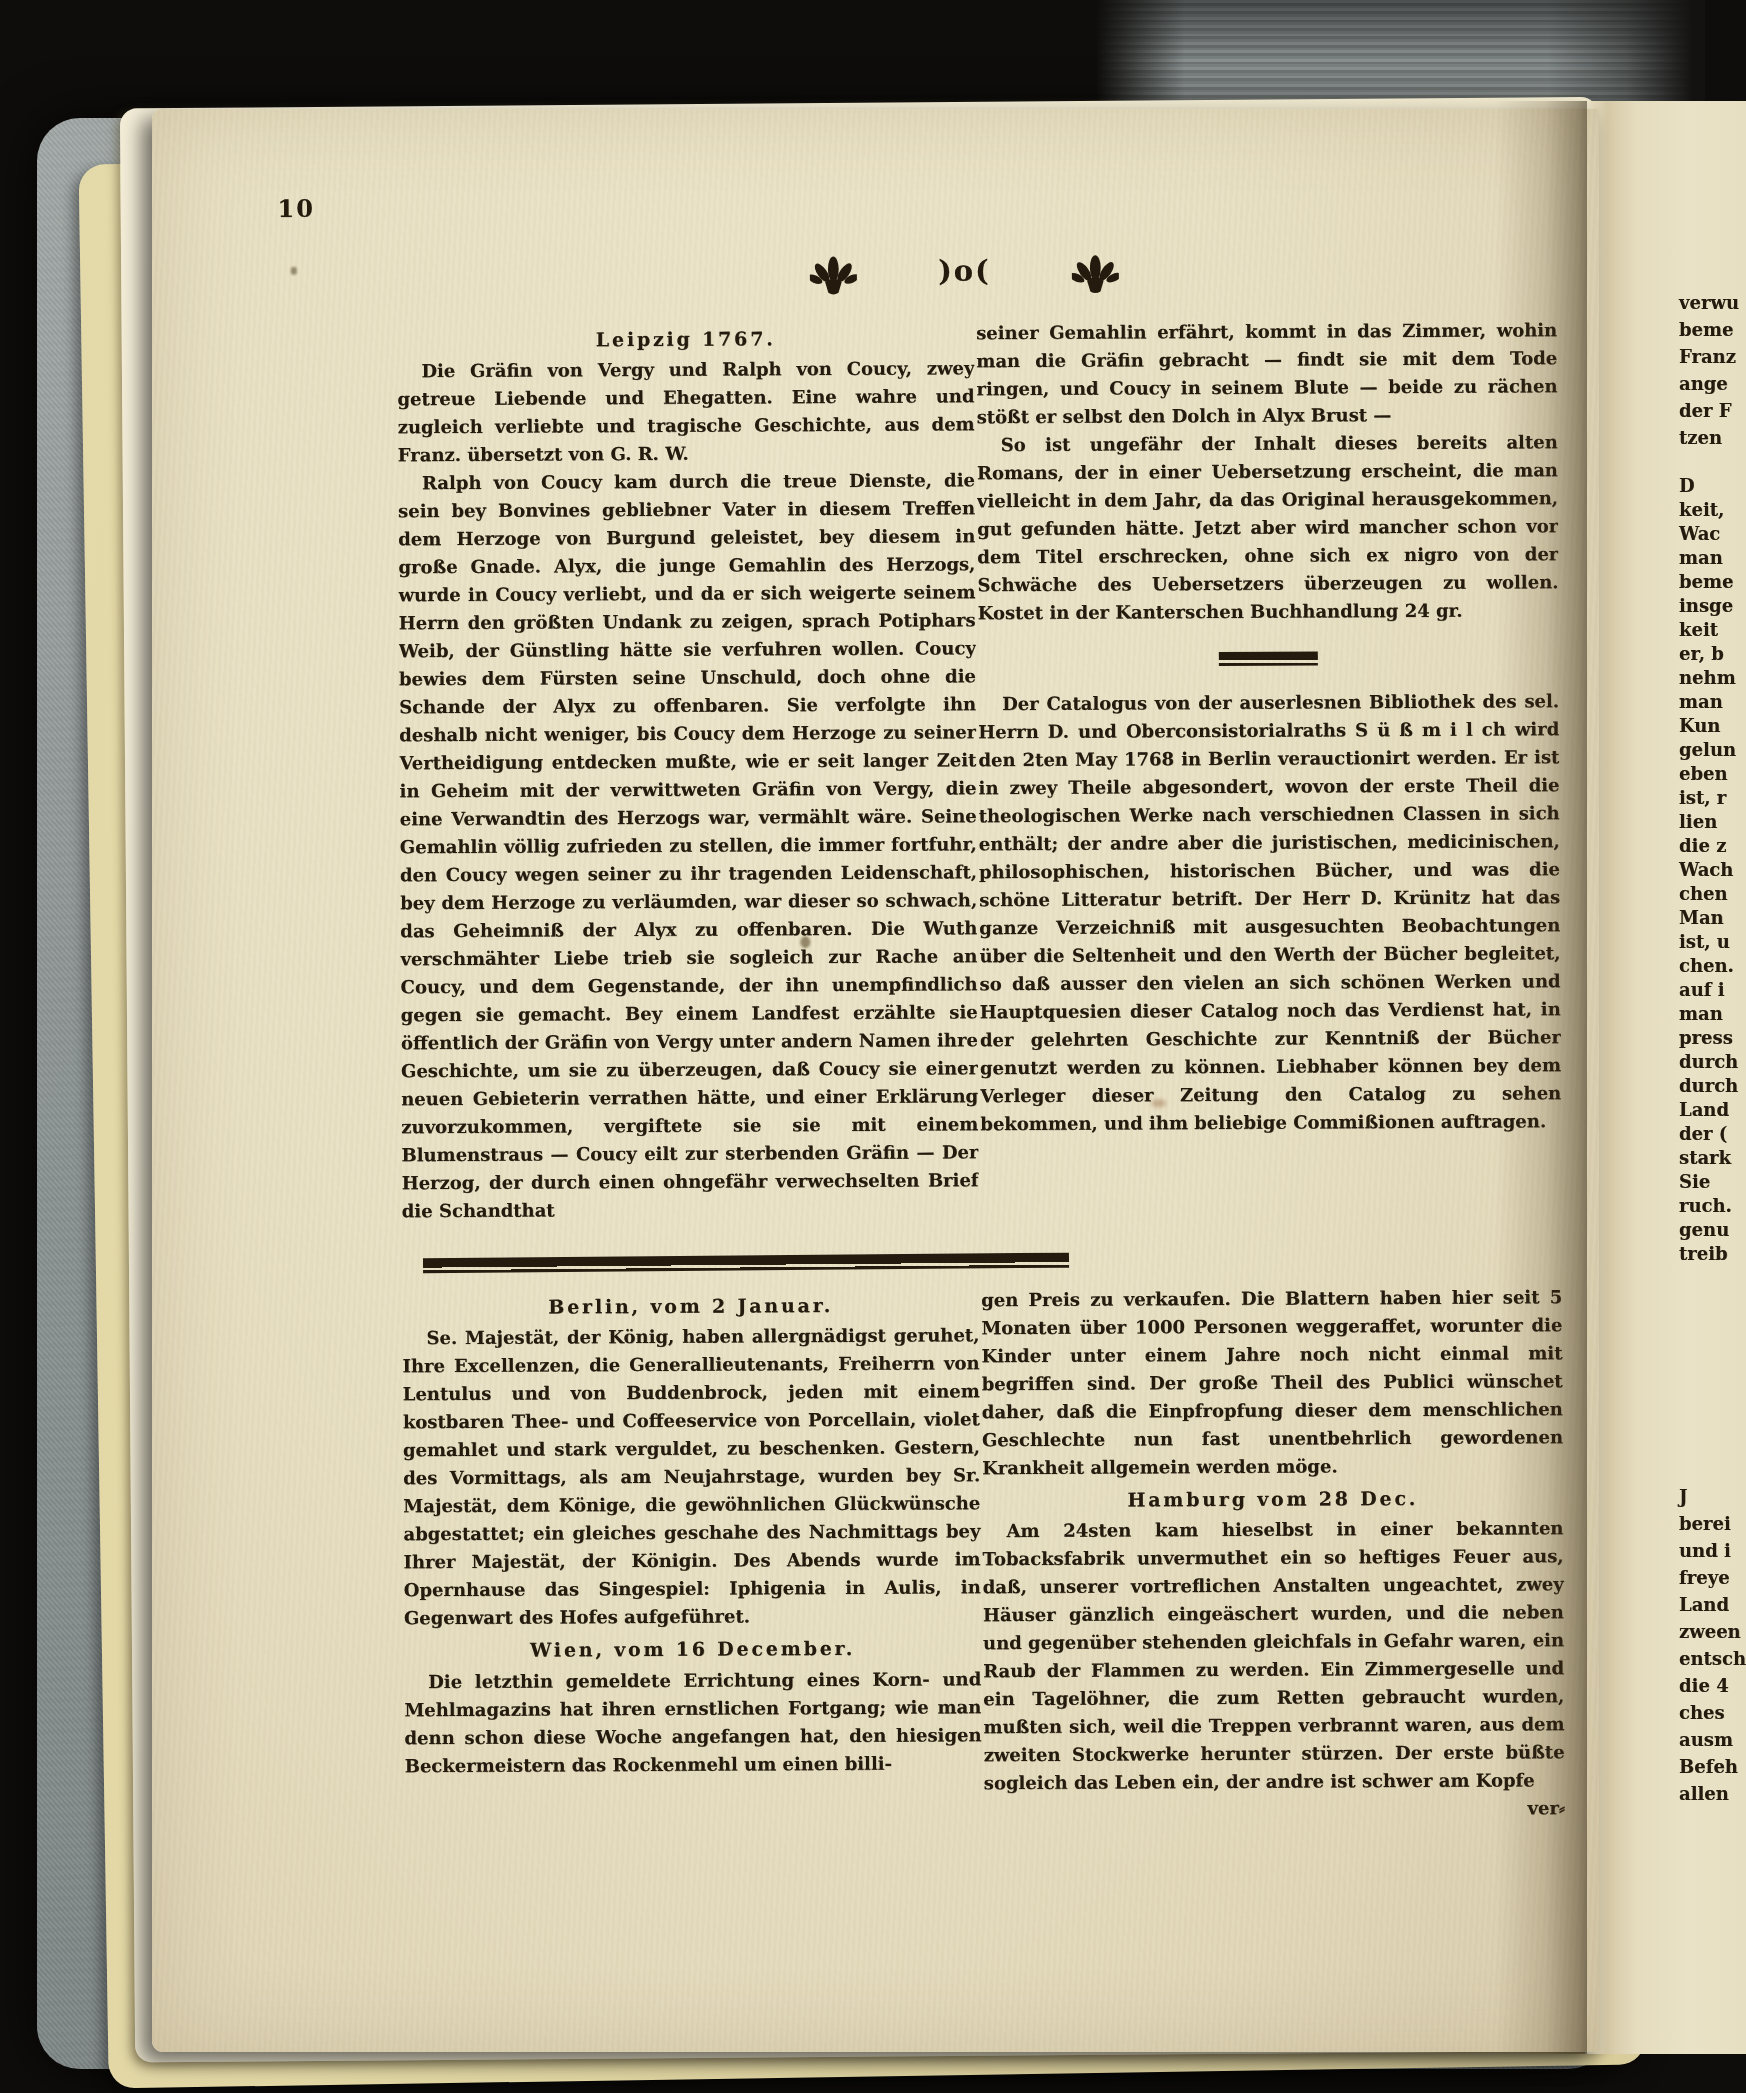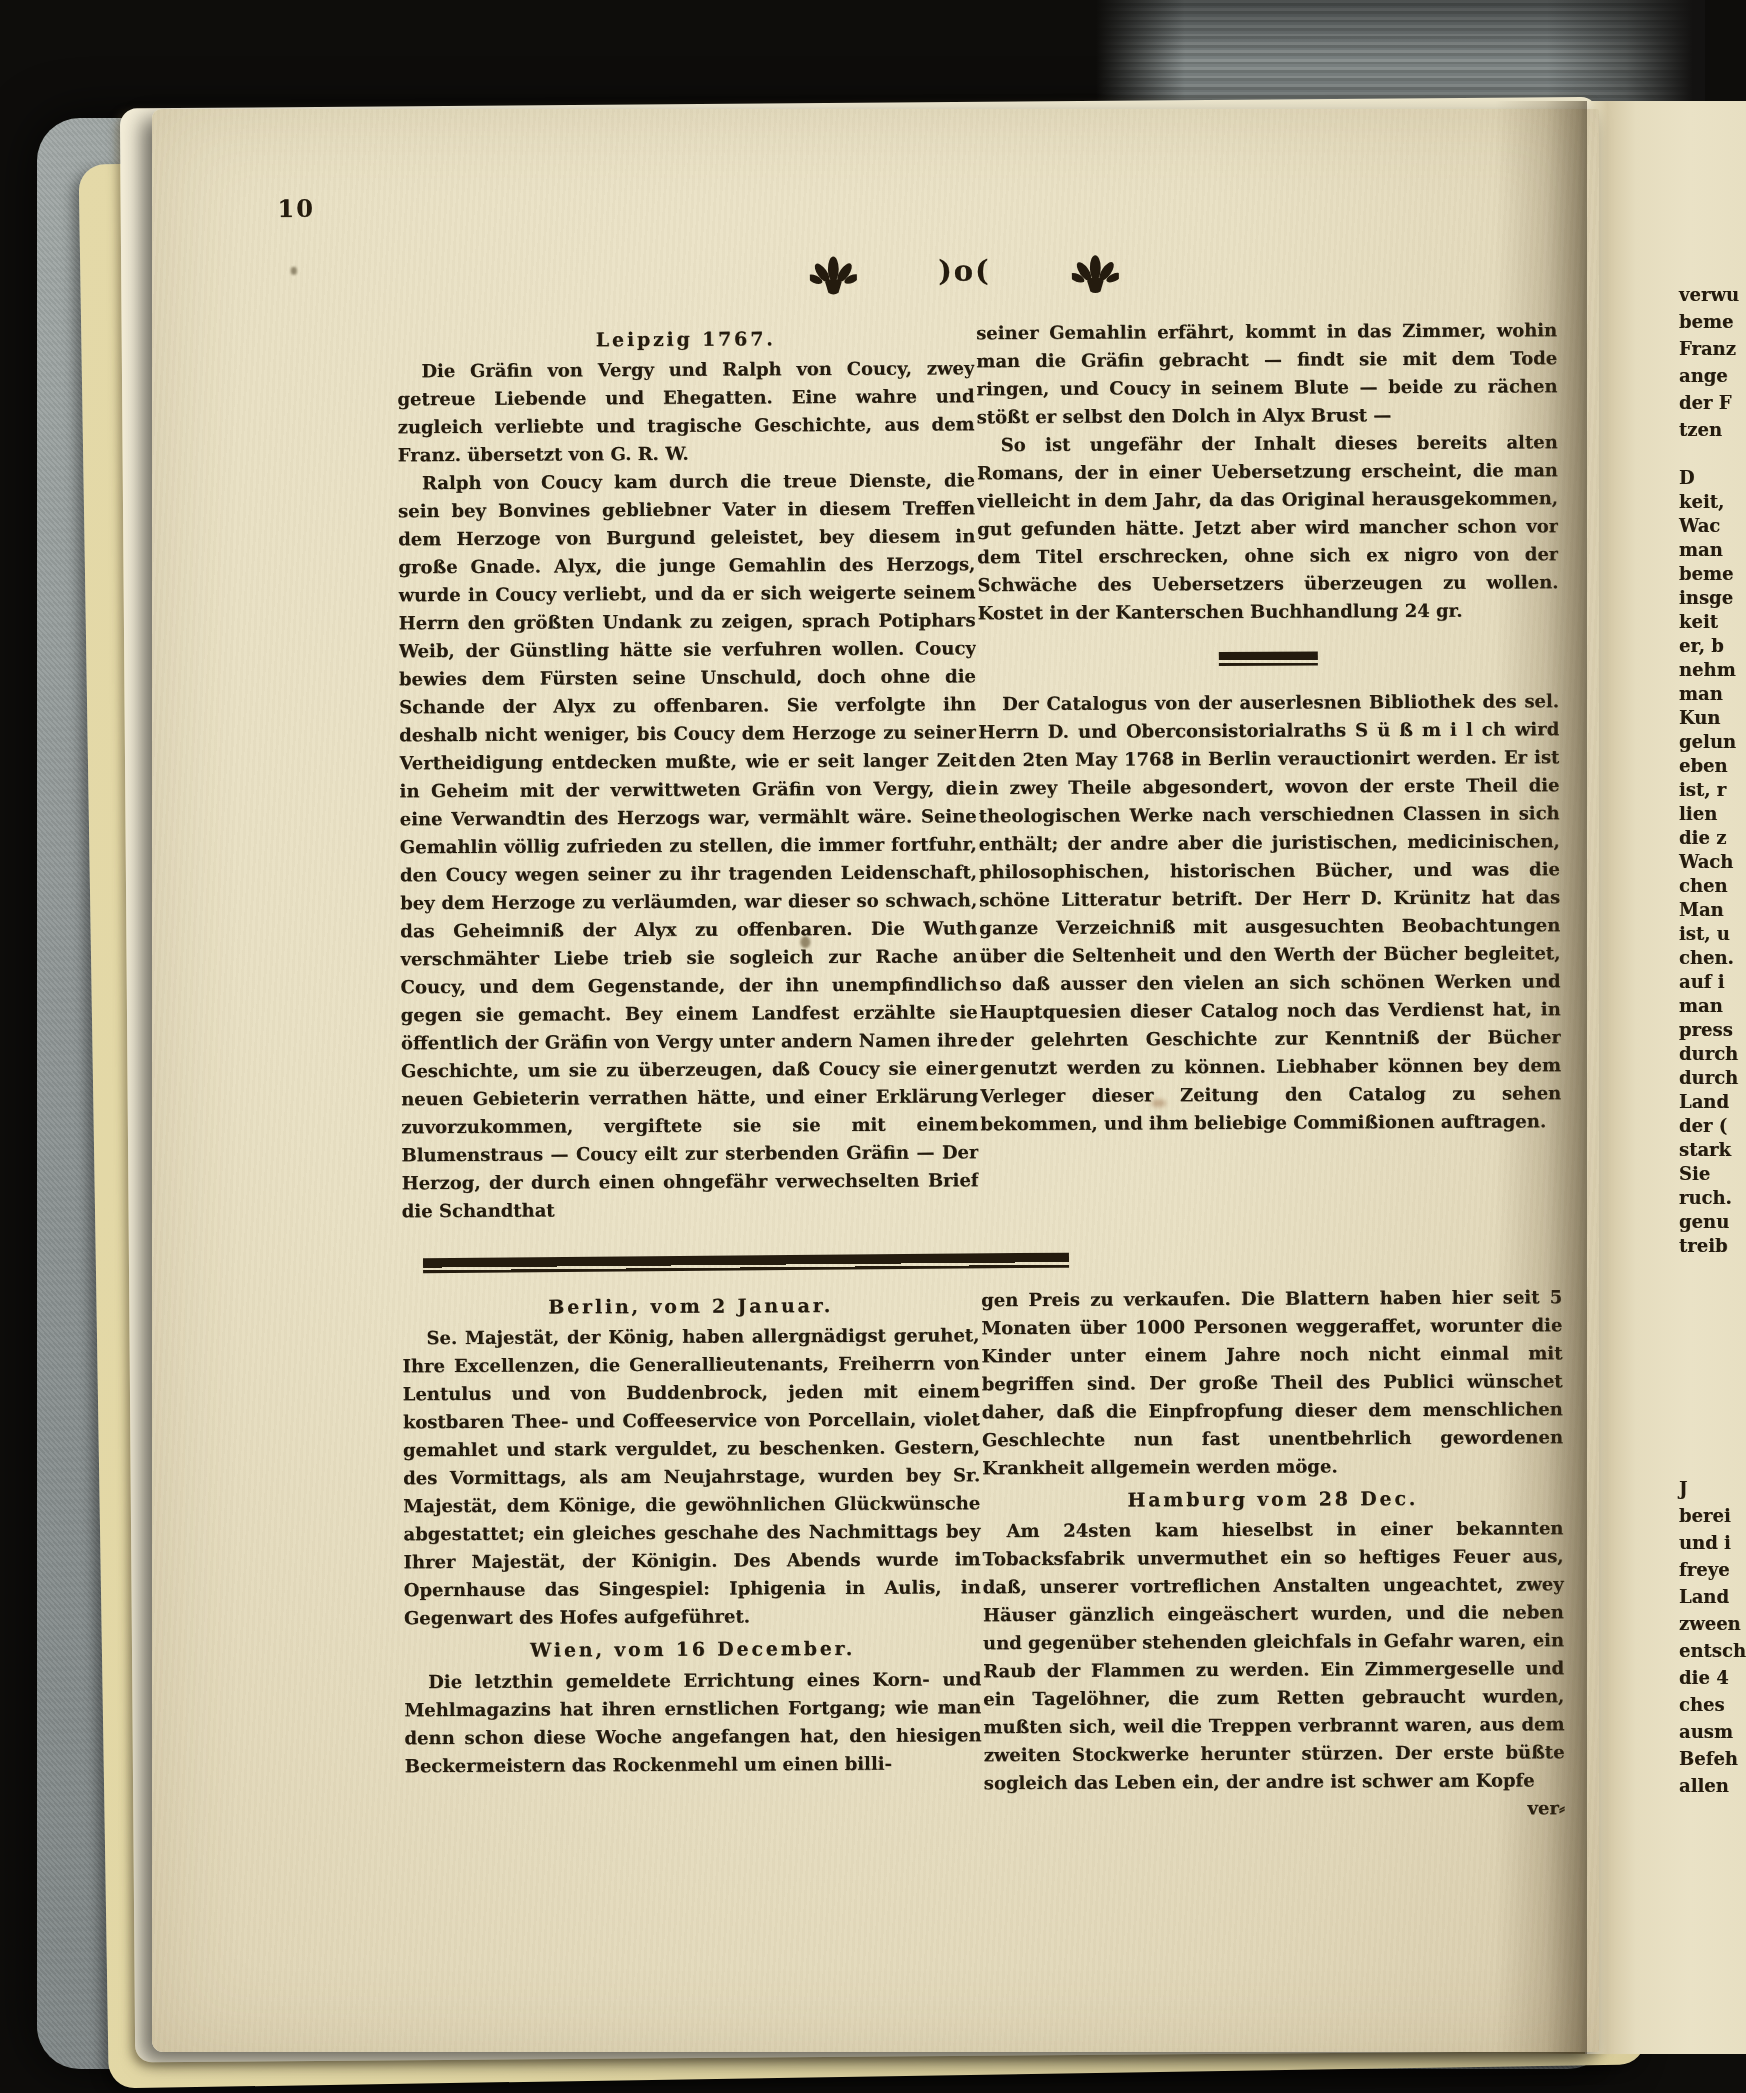--- a/index.html
+++ b/index.html
@@ -28,21 +28,21 @@
          transform:rotate(-0.9deg);transform-origin:98% 2%;
          box-shadow:-5.6px 5.6px 13px rgba(0,0,0,.4);}
   .leaf-b{left:120px;top:97px;width:1478px;height:1954px;border-radius:17px;
          background:linear-gradient(100deg,#f3edd8,#ebe4c8);
          transform:rotate(-0.45deg);transform-origin:99% 1%;
          box-shadow:-3.7px 3.7px 9.4px rgba(90,75,45,.5);}
 
   
   .facing-strip{position:absolute;left:1585px;top:101px;width:161px;height:1953px;
          background:linear-gradient(90deg,#f2ebd3 0,#e3dabb 9.4px,#d5c9a7 22.5px,#e5dcbe 51px,#eae2c6 105px,#e7dfc2 100%);}
-  .frag-col{position:absolute;left:94px;top:0;width:66px;height:100%;
+  .frag-col{position:absolute;left:94px;top:8px;width:66px;height:100%;
          color:var(--ink,#241b0e);font-weight:700;font-size:18px;}
   .frag-group{position:absolute;left:0;white-space:nowrap;
          text-shadow:0.3px 0.3px 0.5px rgba(36,27,14,.45);}
 
   
   .page{position:absolute;left:146px;top:109px;width:1447px;height:1943px;
          border-radius:9.4px 1.9px 1.9px 11.2px;
          background:radial-gradient(ellipse at 42% 28%,#ede5cb 0%,var(--paper,#e9e1c5) 45%,#e1d7b9 78%,#d8ccad 100%);
          box-shadow:-9.4px 9.4px 20.6px rgba(0,0,0,.55), inset 0 0 84px rgba(130,108,62,.18);margin-left:6px;}
   .page::before{content:"";position:absolute;inset:0;border-radius:inherit;pointer-events:none;

